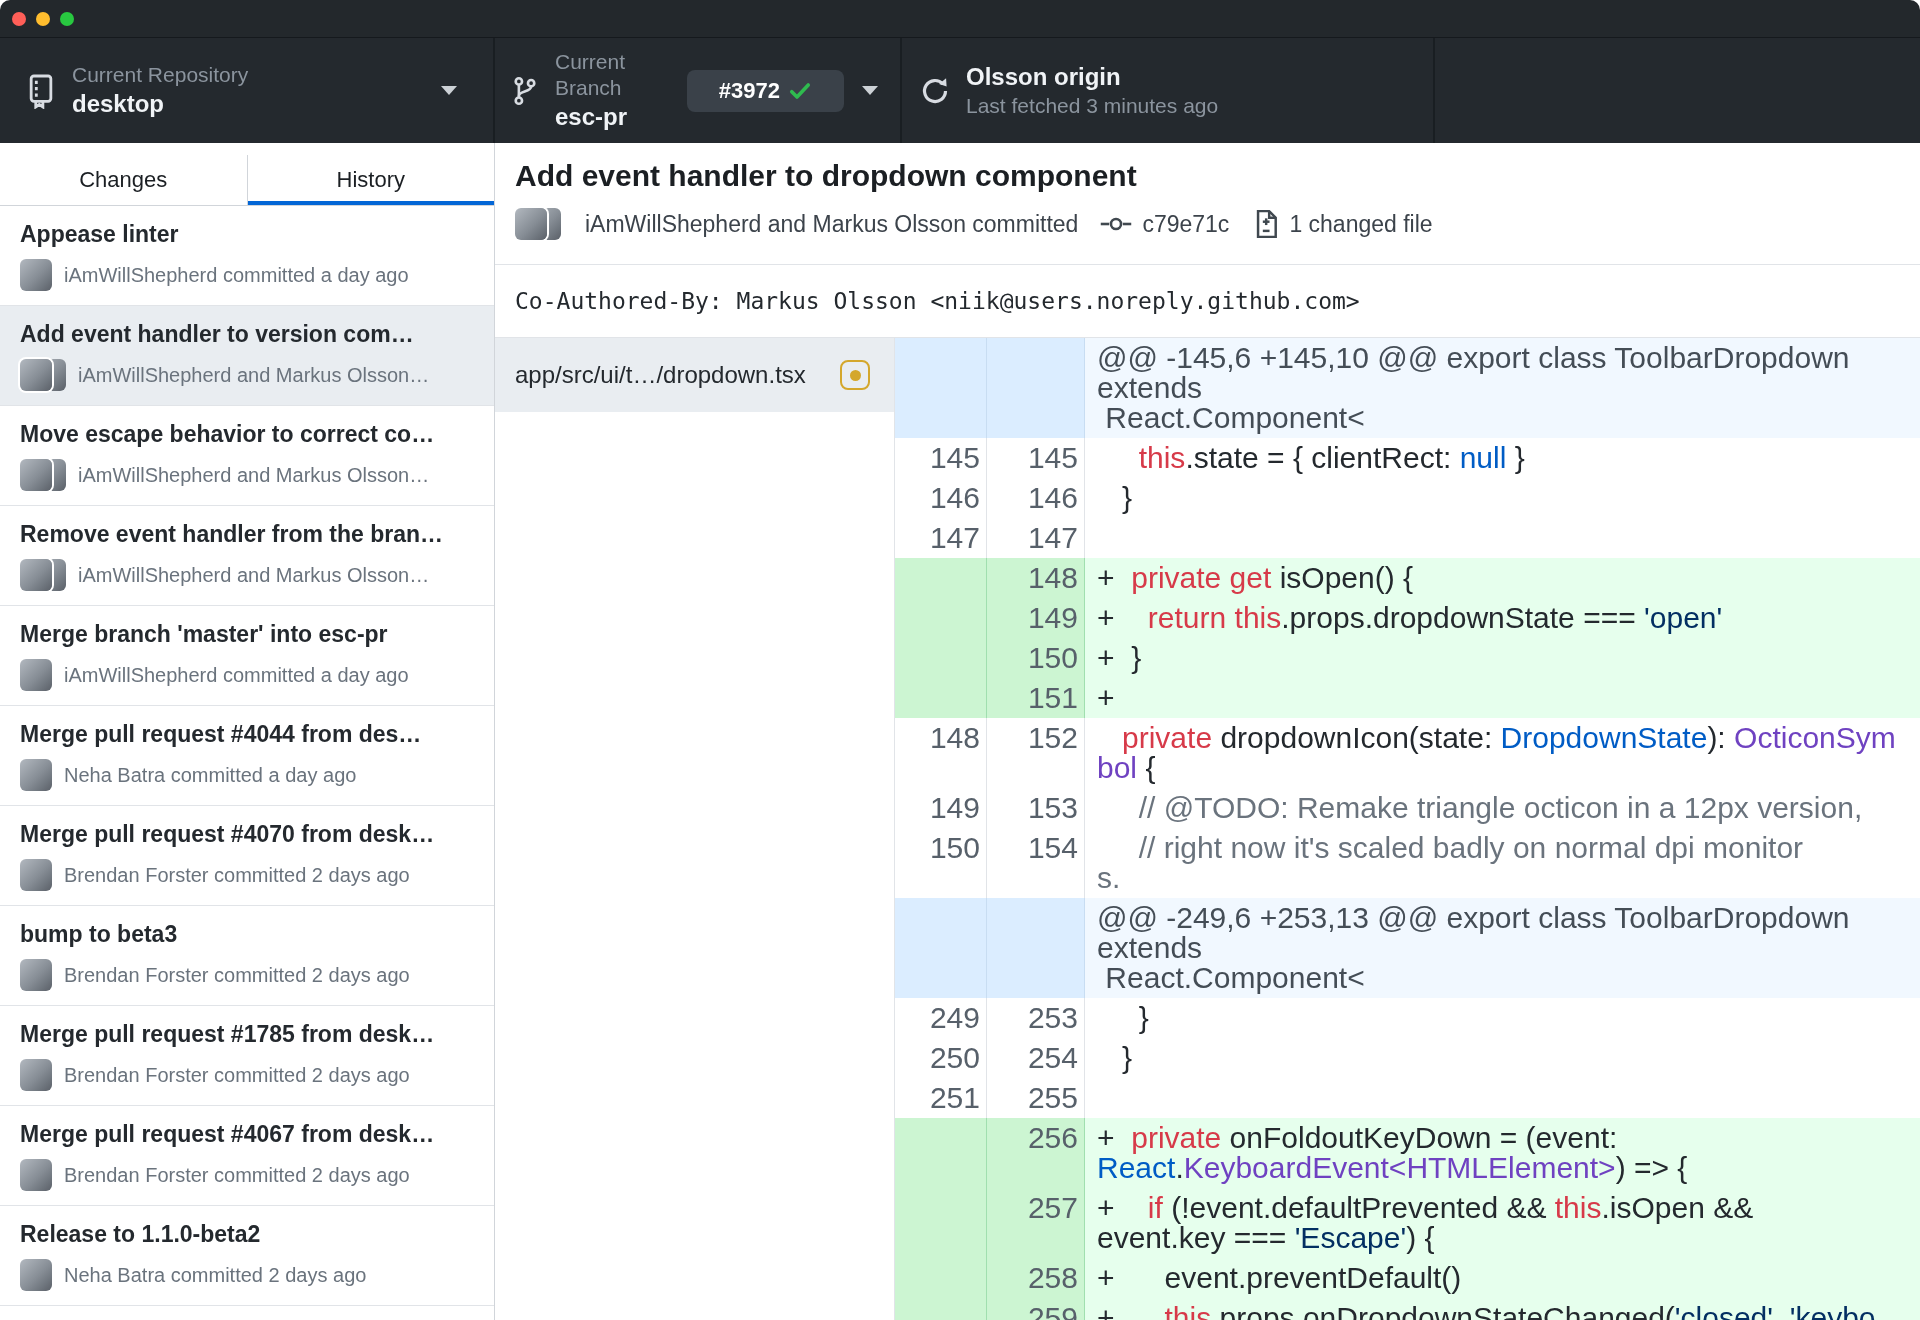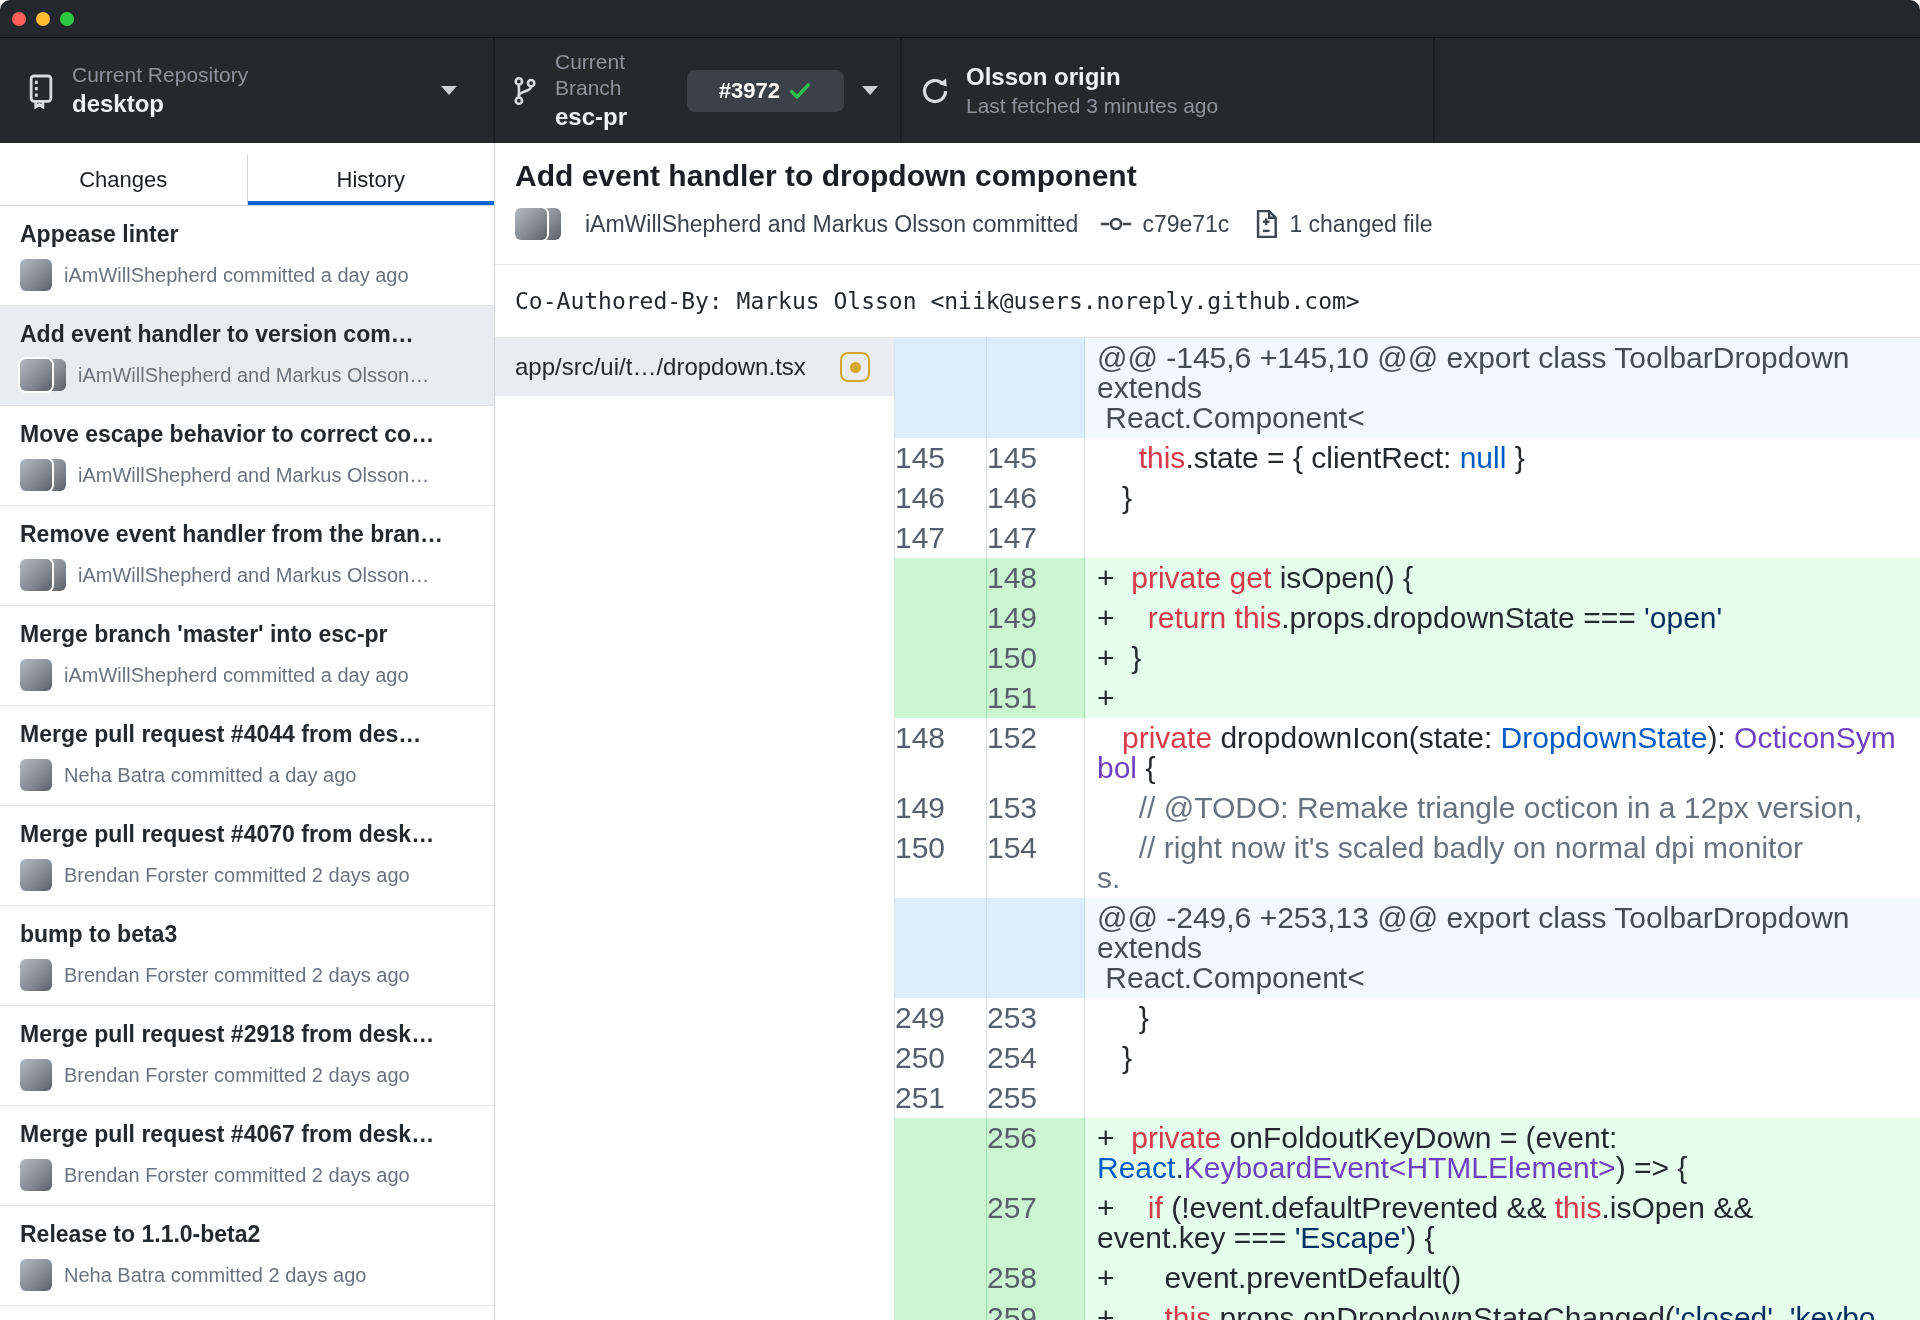--- a/index.html
+++ b/index.html
@@ -65,33 +65,33 @@
   .c-sha { margin-left:10px; margin-right:24px; color:#3c434b; }
   .c-changed { margin-left:10px; }
   .meta-icon { color:#40484f; display:flex; align-items:center; flex:none; }
 
   .commit-desc { height:73px; flex:none; display:flex; align-items:center; padding:0 20px;
     border-bottom:1px solid var(--divider);
     font-family:"DejaVu Sans Mono", monospace; font-size:23px; color:#24292e; }
 
   .content { flex:1; min-height:0; display:flex; }
   .file-col { width:400px; flex:none; border-right:1px solid var(--divider); background:#fff; }
-  .file-row { height:58px; background:var(--selection-bg); display:flex; align-items:center;
+  .file-row { height:74px; background:var(--selection-bg); display:flex; align-items:center;
     justify-content:space-between; padding:0 24px 0 20px; }
   .file-path { font-size:24px; color:#24292e; white-space:nowrap; overflow:hidden; }
   .mod-badge { width:30px; height:30px; border:2.5px solid var(--modified); border-radius:8px;
     position:relative; flex:none; }
   .mod-badge::after { content:""; position:absolute; left:50%; top:50%; width:11px; height:11px;
     margin:-5.5px 0 0 -5.5px; border-radius:50%; background:var(--modified); }
 
   
   .diff-col { flex:1; min-width:0; overflow:hidden; font-family:Liberation Sans, sans-serif;
     font-size:30px; line-height:30px; }
   .d-row { display:flex; align-items:stretch; }
-  .d-gut { flex:none; text-align:left; padding:5px 6px 5px 0; color:var(--num-fg);
+  .d-gut { flex:none; text-align:right; padding:5px 6px 5px 0; color:var(--num-fg);
     border-right:1px solid var(--divider); background:#fff; }
   .d-old { width:92px; } .d-new { width:98px; }
   .d-code { flex:1; min-width:0; padding:5px 10px 5px 12px; white-space:pre-wrap;
     overflow-wrap:break-word; color:var(--code-fg); min-height:30px; background:#fff; }
   .d-row.hunk .d-gut { background:var(--hunk-gutter-bg); border-right-color:#c8ddf2; }
   .d-row.hunk .d-code { background:var(--hunk-bg); }
   .d-row.add .d-gut { background:var(--added-gutter-bg); border-right-color:#a0dfaf; }
   .d-row.add .d-code { background:var(--added-bg); }
   .s-p { color:var(--code-fg); }
   .s-r { color:var(--syntax-keyword); }
@@ -244,21 +244,21 @@
           <div class="h-item">
             <div class="h-title">bump to beta3</div>
             <div class="h-meta">
               <span class="avatar-stack">
                 <span class="avatar"></span>
               </span>
               <span class="h-meta-text">Brendan Forster committed 2 days ago</span>
             </div>
           </div>
           <div class="h-item">
-            <div class="h-title">Merge pull request #2918 from desk…</div>
+            <div class="h-title">Merge pull request #1785 from desk…</div>
             <div class="h-meta">
               <span class="avatar-stack">
                 <span class="avatar"></span>
               </span>
               <span class="h-meta-text">Brendan Forster committed 2 days ago</span>
             </div>
           </div>
           <div class="h-item">
             <div class="h-title">Merge pull request #4067 from desk…</div>
             <div class="h-meta">

